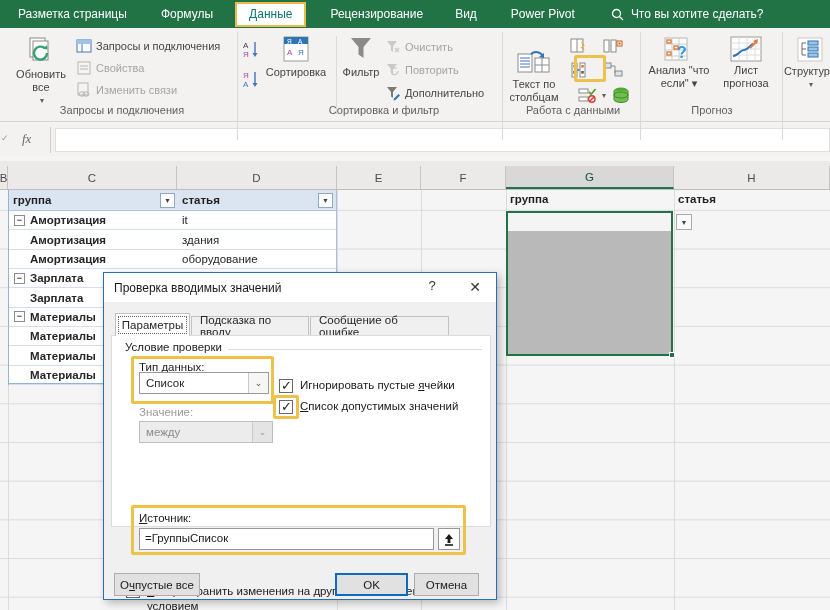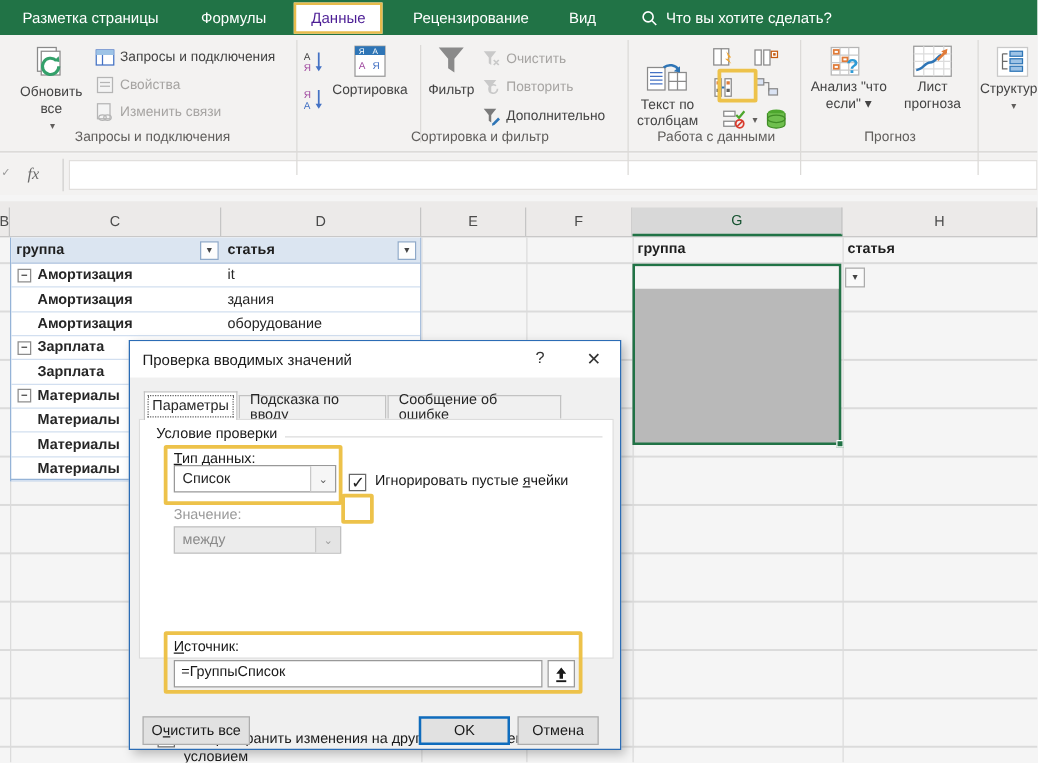--- a/index.html
+++ b/index.html
@@ -4,21 +4,21 @@
 <style>
   * { margin:0; padding:0; box-sizing:border-box; }
   html,body { width:830px; height:610px; }
   body { font-family:"Liberation Sans","DejaVu Sans",sans-serif; font-size:11.5px; color:#262626;
          background:#f5f5f5; overflow:hidden; position:relative; }
   .abs { position:absolute; }
 
   
   #topbar { left:0; top:0; width:830px; height:28px; background:#217346; display:flex; align-items:center; z-index:5; }
   .rtab { color:#fff; font-size:12px; padding:12px 10px; height:28px; display:flex; align-items:center; white-space:nowrap; }
-  .rtab.active { background:#fff; color:#4c1d95; border:2px solid #e8bb4b; height:25px; margin:1px 4px; padding:0 12px; }
+  .rtab.active { background:#fff; color:#0f766e; border:2px solid #e8bb4b; height:25px; margin:1px 4px; padding:0 12px; }
   #tellme { display:flex; align-items:center; gap:7px; color:#fff; font-size:12px; margin-left:26px; }
 
   
   #ribbon { left:0; top:28px; width:830px; height:94px; background:#f3f2f1; border-bottom:1px solid #d5d3d1; z-index:5; }
   .gsep { position:absolute; top:4px; height:108px; width:1px; background:#dcdad8; }
   .glabel { position:absolute; top:76px; font-size:11px; color:#605e5c; white-space:nowrap; transform:translateX(-50%); }
   .bigbtn { position:absolute; display:flex; flex-direction:column; align-items:center; color:#444; font-size:11px; line-height:13px; text-align:center; }
   .rowbtn { position:absolute; display:flex; align-items:center; gap:4px; font-size:11px; color:#444; white-space:nowrap; }
   .rowbtn.disabled { color:#a6a4a2; }
   .dd { font-size:8px; color:#605e5c; margin-left:2px; }
@@ -97,20 +97,21 @@
 </style>
 </head>
 <body>
 
 <div id="topbar" class="abs">
   <div class="rtab" style="margin-left:8px">Разметка страницы</div>
   <div class="rtab" style="margin-left:14px">Формулы</div>
   <div class="rtab active" style="margin-left:12px">Данные</div>
   <div class="rtab" style="margin-left:10px">Рецензирование</div>
   <div class="rtab" style="margin-left:12px">Вид</div>
+  <div class="rtab" style="margin-left:14px">Power Pivot</div>
   <div id="tellme">
     <span>
       <svg width="13" height="13" viewBox="0 0 13 13">
           <circle cx="5.5" cy="5.5" r="4" fill="none" stroke="#fff" stroke-width="1.3"></circle>
           <line x1="8.6" y1="8.6" x2="12" y2="12" stroke="#fff" stroke-width="1.3"></line>
         </svg>
     </span>
     <span>Что вы хотите сделать?</span>
   </div>
 </div>
@@ -494,20 +495,24 @@
     <span class="dlabel" style="left:27px; top:25px;"><u>Т</u><span>ип данных:</span></span>
     <div class="combo" style="left:27px; top:36px; width:130px;">
       <span>Список</span>
       <span class="arrowzone">⌄</span>
     </div>
 
     <div class="cbrow" style="left:167px; top:43px;">
       <span class="cbbox checked"></span>
       <span><span>Игнорировать пустые </span><u>я</u><span>чейки</span></span>
     </div>
+    <div class="cbrow" style="left:167px; top:64px;">
+      <span class="cbbox checked"></span>
+      <span><u>С</u><span>писок допустимых значений</span></span>
+    </div>
 
     <span class="dlabel gray" style="left:27px; top:70px;">Значение:</span>
     <div class="combo disabled" style="left:27px; top:85px; width:134px;">
       <span>между</span>
       <span class="arrowzone">⌄</span>
     </div>
 
     <span class="dlabel" style="left:27px; top:176px;"><u>И</u><span>сточник:</span></span>
     <div id="src-input">=ГруппыСписок</div>
     <div id="src-btn">
@@ -521,21 +526,21 @@
       <span class="cbbox"></span>
       <span style="line-height:15px;"><u>Р</u><span>аспространить изменения на другие ячейки с тем же условием</span></span>
     </div>
 
     <div class="ybox" style="left:19px; top:20px; width:143px; height:48px;"></div>
     <div class="ybox" style="left:161px; top:59px; width:26px; height:24px;"></div>
     <div class="ybox" style="left:19px; top:169px; width:335px; height:50px;"></div>
   </div>
 
   <div class="dbtn" style="left:10px; top:300px; width:86px;">
-    <span><span>О</span><u>ч</u><span>истить все</span></span>
+    <span><span>О</span><u>ч</u><span>пустые все</span></span>
   </div>
   <div class="dbtn default" style="left:231px; top:300px; width:73px;">
     <span>OK</span>
   </div>
   <div class="dbtn" style="left:310px; top:300px; width:65px;">
     <span>Отмена</span>
   </div>
 </div>
 
 <div class="ybox" style="left:574px; top:55px; width:32px; height:27px;"></div>

